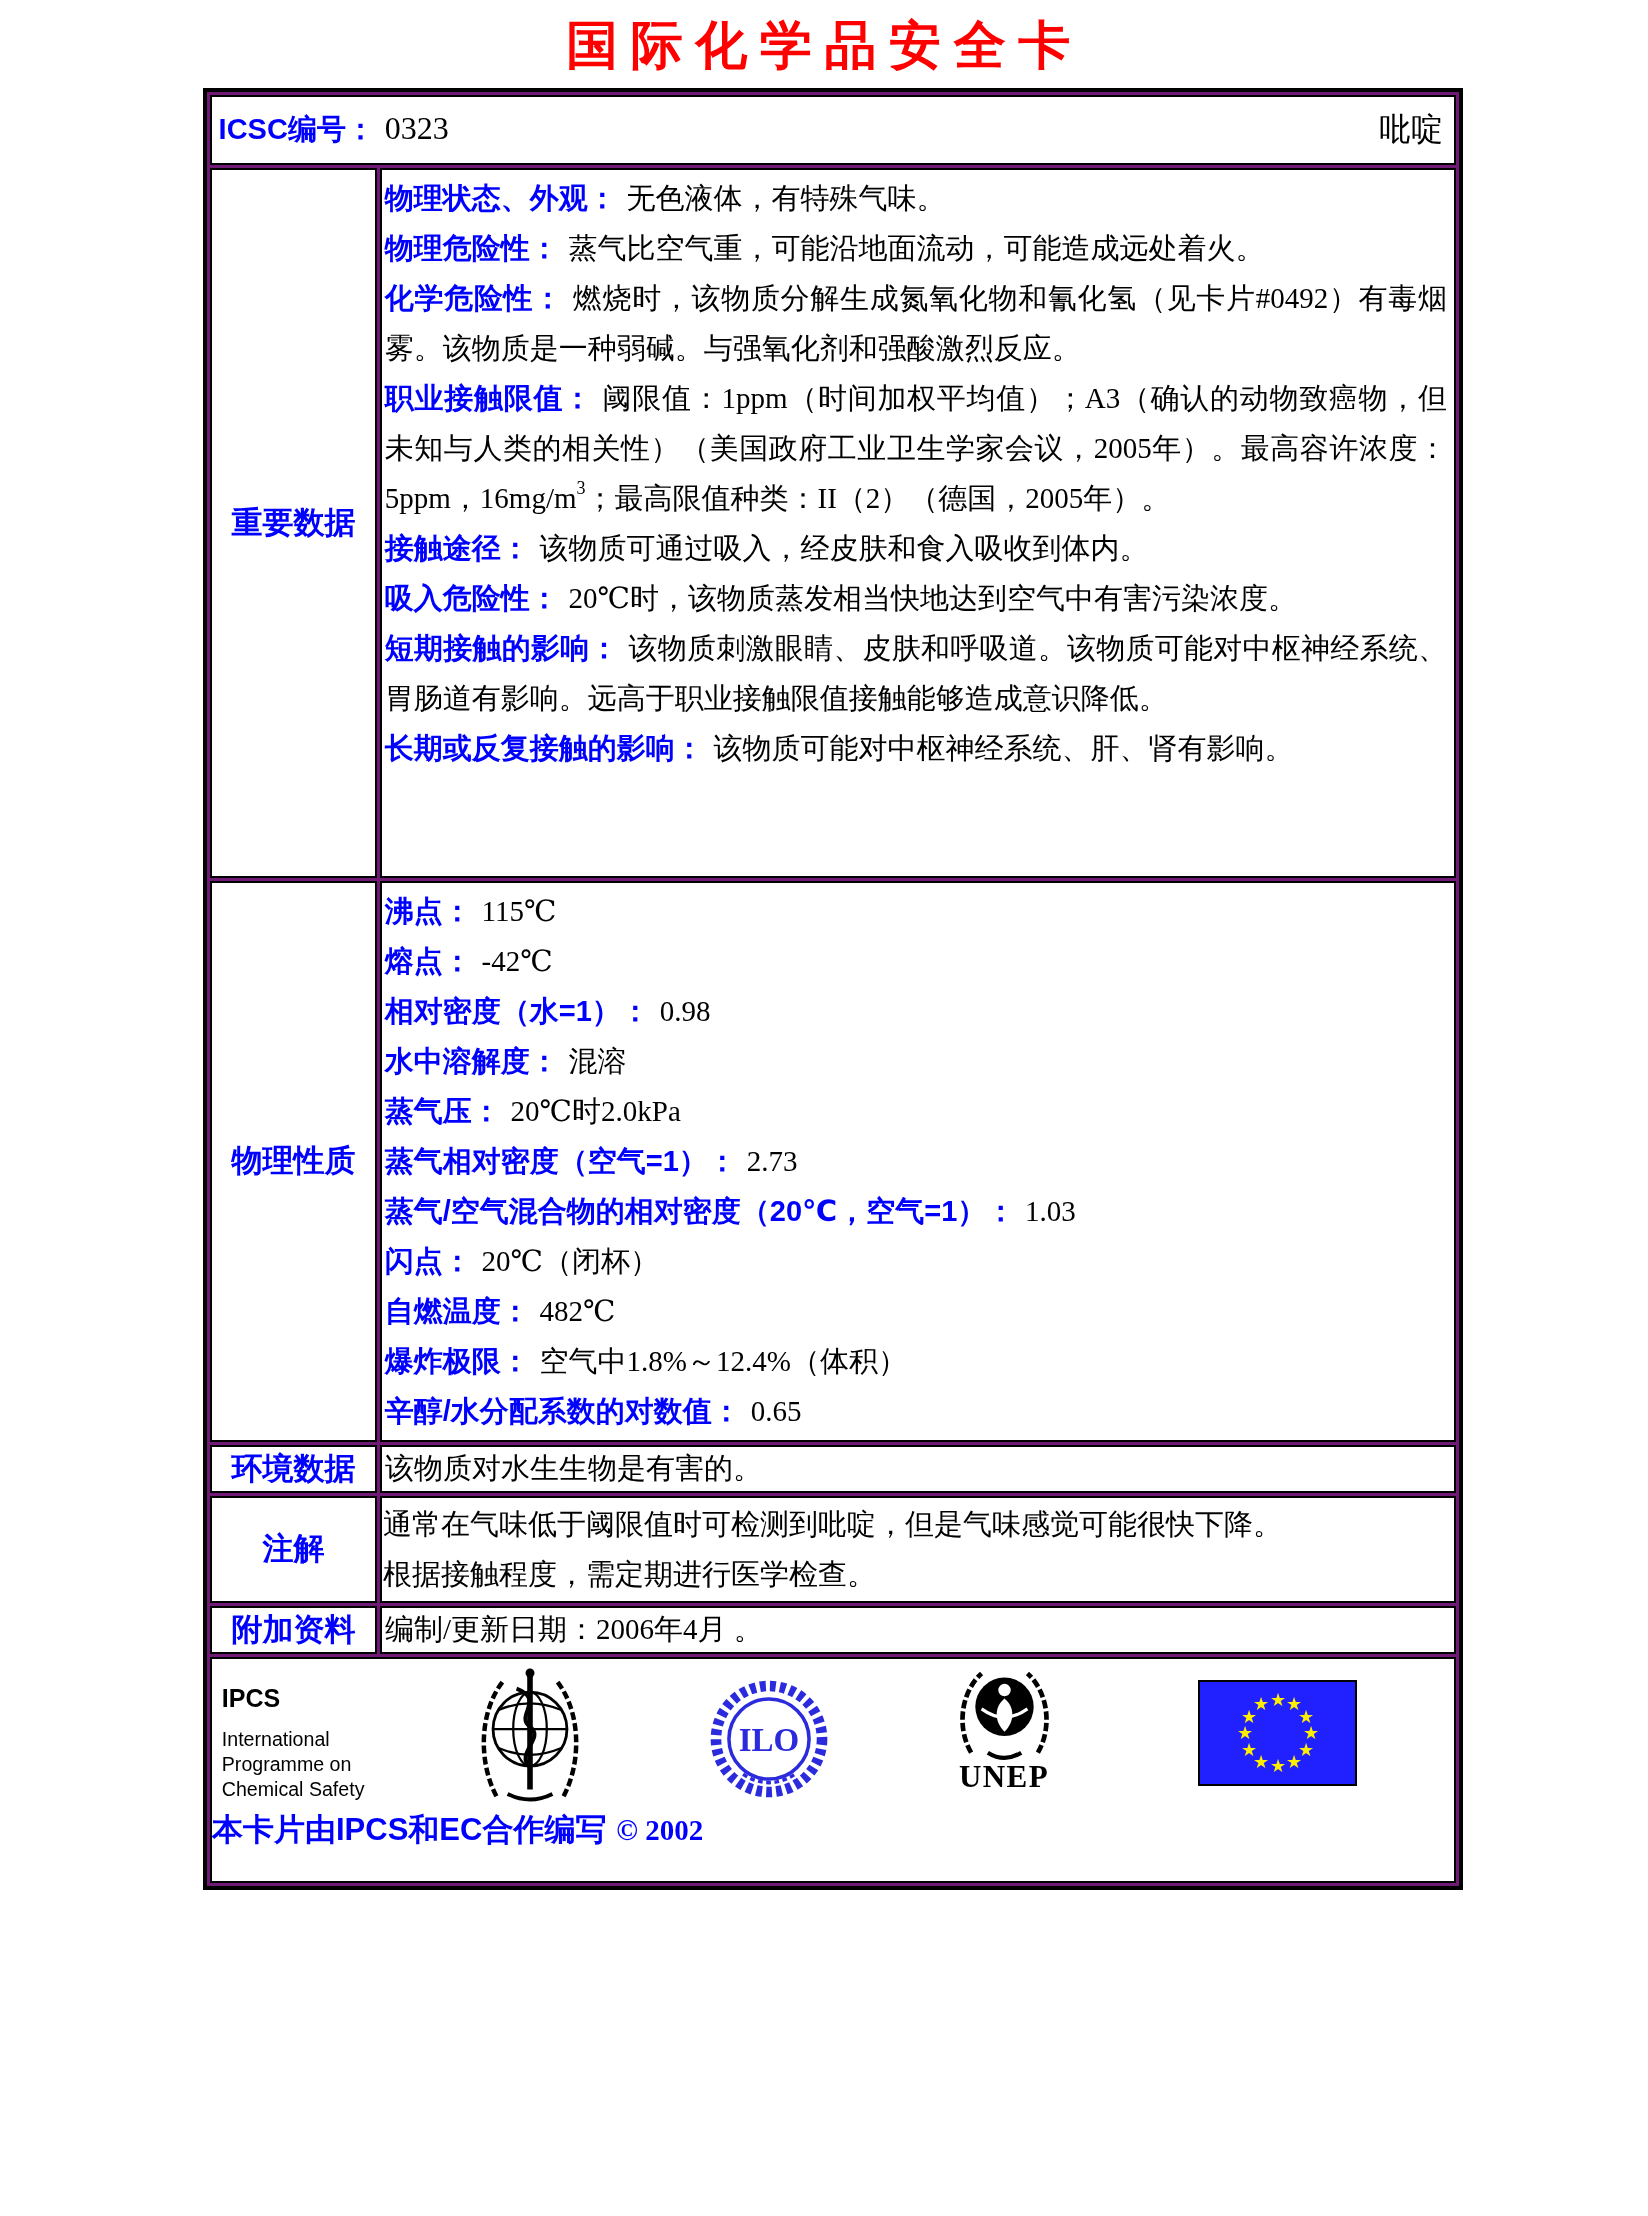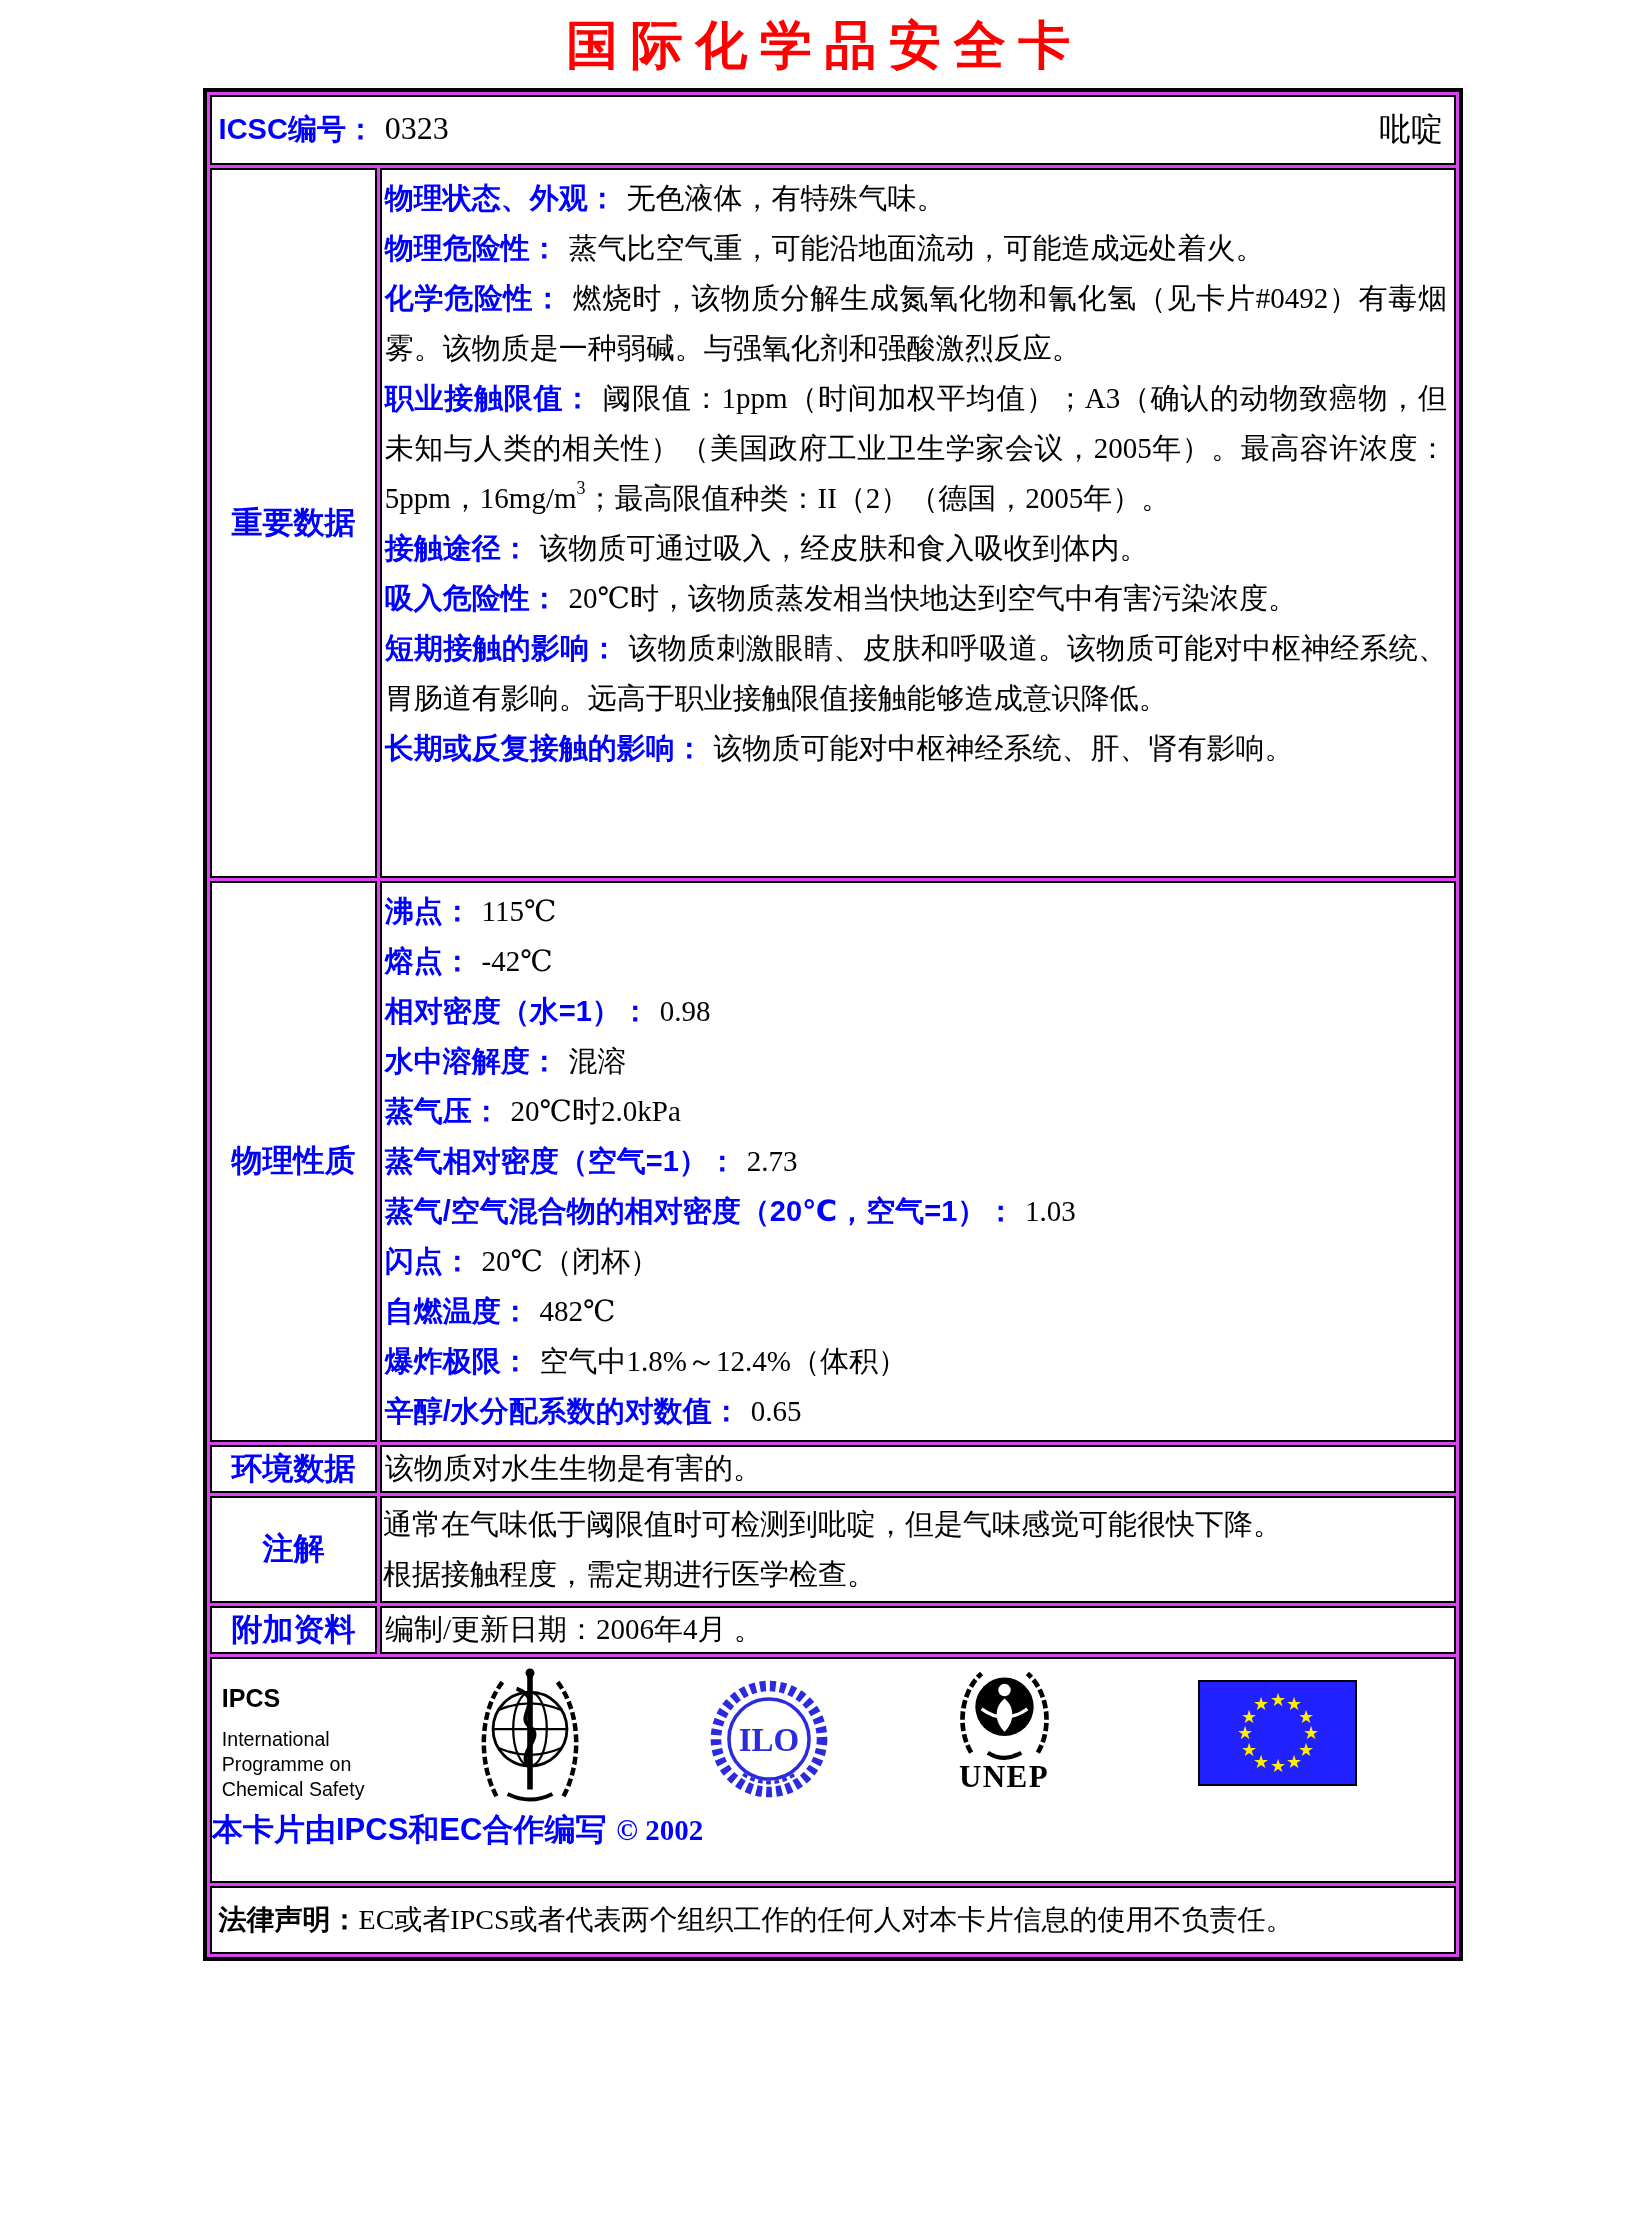--- a/index.html
+++ b/index.html
@@ -1,21 +1,21 @@
 <!DOCTYPE html>
 <html style="font-size:11.2px"><head>
 <meta charset="utf-8">
 <style>
   html,body{margin:0;padding:0;background:#fff;}
   .page{position:relative;width:1649px;height:2216px;background:#fff;overflow:hidden;
         font-family:"Liberation Serif","DejaVu Serif",serif;color:#000;}
   .title{position:absolute;top:11.2px;left:0;width:100%;text-align:center;margin:0;
          font-family:"Liberation Sans","DejaVu Sans",sans-serif;font-weight:bold;
          font-size:52px;letter-spacing:12.6px;color:#ff0000;}
-  table.card{position:absolute;left:203px;top:88px;width:1260px;background:#d946ef;
+  table.card{position:absolute;left:203px;top:88px;width:1260px;background:#701a75;
              border:4.2px solid #000;border-collapse:separate;border-spacing:3.5px;table-layout:fixed;}
   td{border:2.1px solid #000;background:#fff;vertical-align:middle;overflow:hidden;}
   col.c1{width:167px;}
   
   .r-icsc td{height:64px;}
   .r-imp  td{height:703px;}
   .r-phys td{height:554px;}
   .r-env  td{height:41px;}
   .r-note td{height:101px;}
   .r-add  td{height:41px;}
@@ -196,25 +196,17 @@
               <span class="eu-star" style="color: rgb(255, 238, 0); left: 49px; top: 35px;">★</span>
               <span class="eu-star" style="color: rgb(255, 238, 0); left: 61px; top: 22.6px;">★</span>
             </div>
 
         <div class="caption">
           <span class="cap-zh">本卡片由IPCS和EC合作编写</span><span class="cap-cr">© 2002</span>
         </div>
       </td>
     </tr>
 
-    <tr class="r-leg">
-      <td colspan="2">
-        <div class="legal-flex">
-          <span class="legal-label">法律声明：</span>
-          <span class="legal-text">EC或者IPCS或者代表两个组织工作的任何人对本卡片信息的使用不负责任。</span>
-        </div>
-      </td>
-    </tr>
 
   </tbody>
     </table>
 </div>
 
 
 </body></html>

